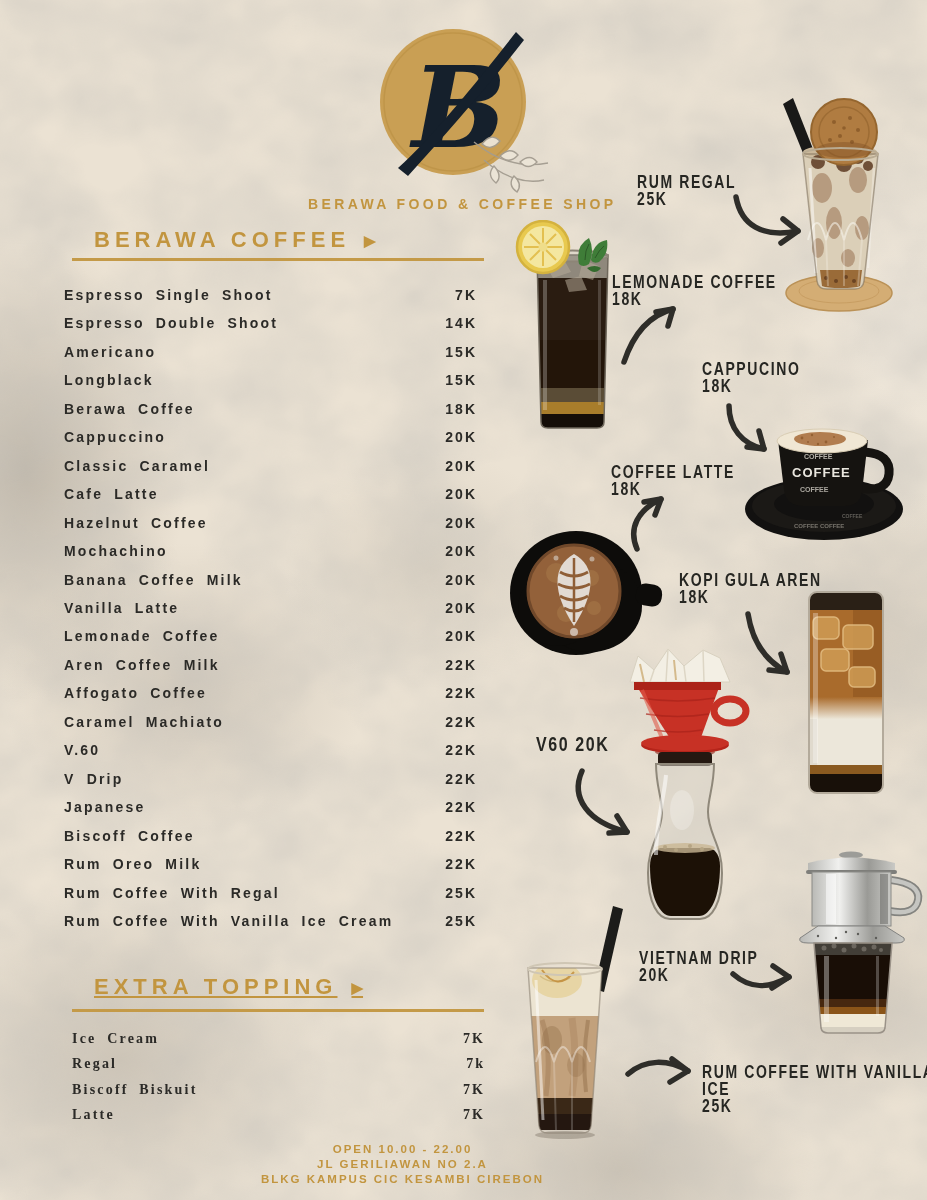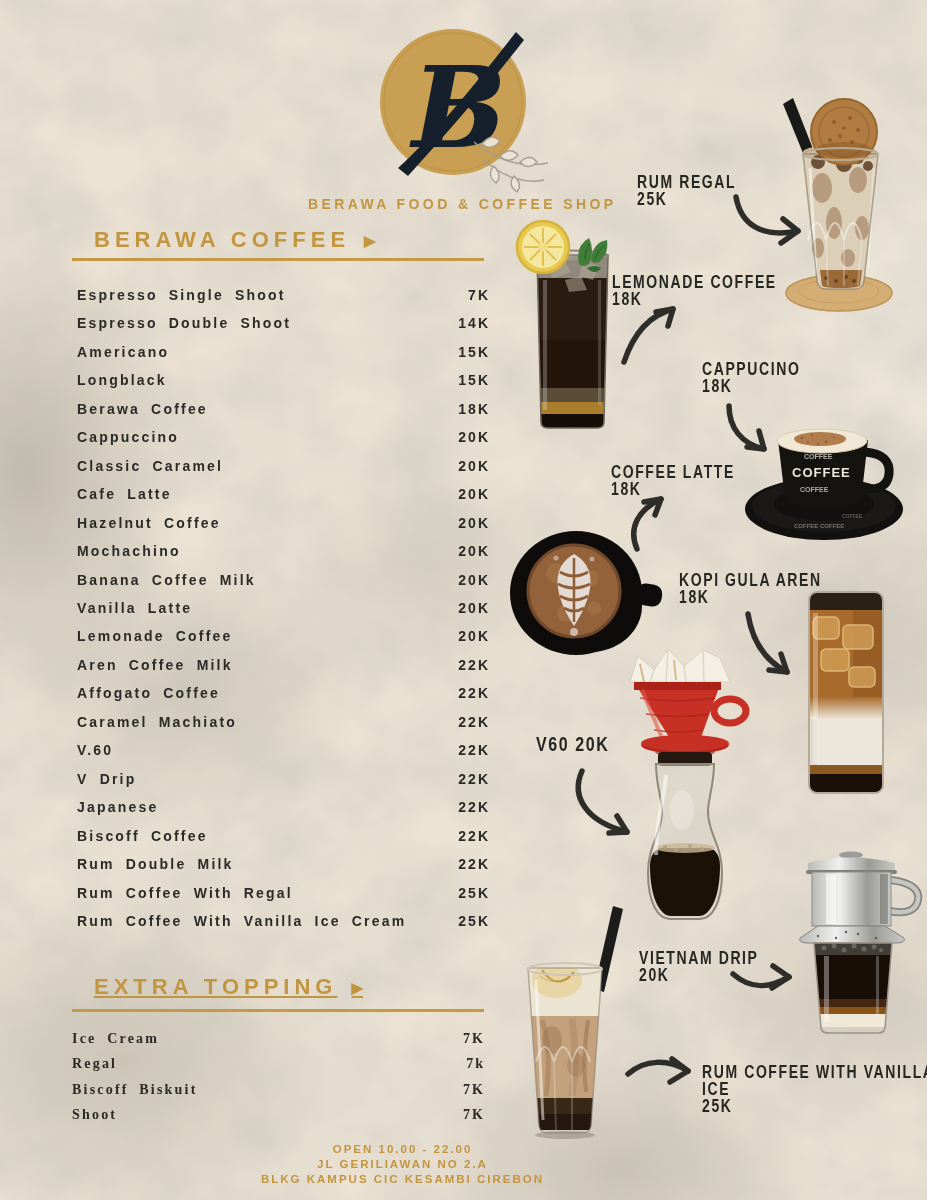--- a/index.html
+++ b/index.html
@@ -77,21 +77,21 @@
       <path d="M 146 156 q 9 8 3 16 q -10 -7 -3 -16 Z"></path>
     </g>
   </svg>
   <div class="abs" id="tagline">BERAWA FOOD &amp; COFFEE SHOP</div>
 
   <div class="abs sec-head" style="left:94px;top:227px;">
     <span>BERAWA COFFEE</span><span class="tri">▶</span>
   </div>
   <div class="abs rule" style="left:72px;top:258px;width:412px;"></div>
 
-  <div class="abs mlist coffee" style="left:77px;top:281px;">
+  <div class="abs mlist coffee" style="left:64px;top:281px;">
     <div class="mrow">
         <span class="nm">Espresso Single Shoot</span>
         <span class="pr">7K</span>
       </div>
     <div class="mrow">
         <span class="nm">Espresso Double Shoot</span>
         <span class="pr">14K</span>
       </div>
     <div class="mrow">
         <span class="nm">Americano</span>
@@ -159,21 +159,21 @@
       </div>
     <div class="mrow">
         <span class="nm">Japanese</span>
         <span class="pr">22K</span>
       </div>
     <div class="mrow">
         <span class="nm">Biscoff Coffee</span>
         <span class="pr">22K</span>
       </div>
     <div class="mrow">
-        <span class="nm">Rum Double Milk</span>
+        <span class="nm">Rum Oreo Milk</span>
         <span class="pr">22K</span>
       </div>
     <div class="mrow">
         <span class="nm">Rum Coffee With Regal</span>
         <span class="pr">25K</span>
       </div>
     <div class="mrow">
         <span class="nm">Rum Coffee With Vanilla Ice Cream</span>
         <span class="pr">25K</span>
       </div>
@@ -191,21 +191,21 @@
       </div>
     <div class="mrow">
         <span class="nm">Regal</span>
         <span class="pr">7k</span>
       </div>
     <div class="mrow">
         <span class="nm">Biscoff Biskuit</span>
         <span class="pr">7K</span>
       </div>
     <div class="mrow">
-        <span class="nm">Shoot</span>
+        <span class="nm">Latte</span>
         <span class="pr">7K</span>
       </div>
   </div>
 
   <div class="abs" id="footer">
     <div>OPEN 10.00 - 22.00</div>
     <div>JL GERILIAWAN NO 2.A</div>
     <div>BLKG KAMPUS CIC KESAMBI CIREBON</div>
   </div>
 

